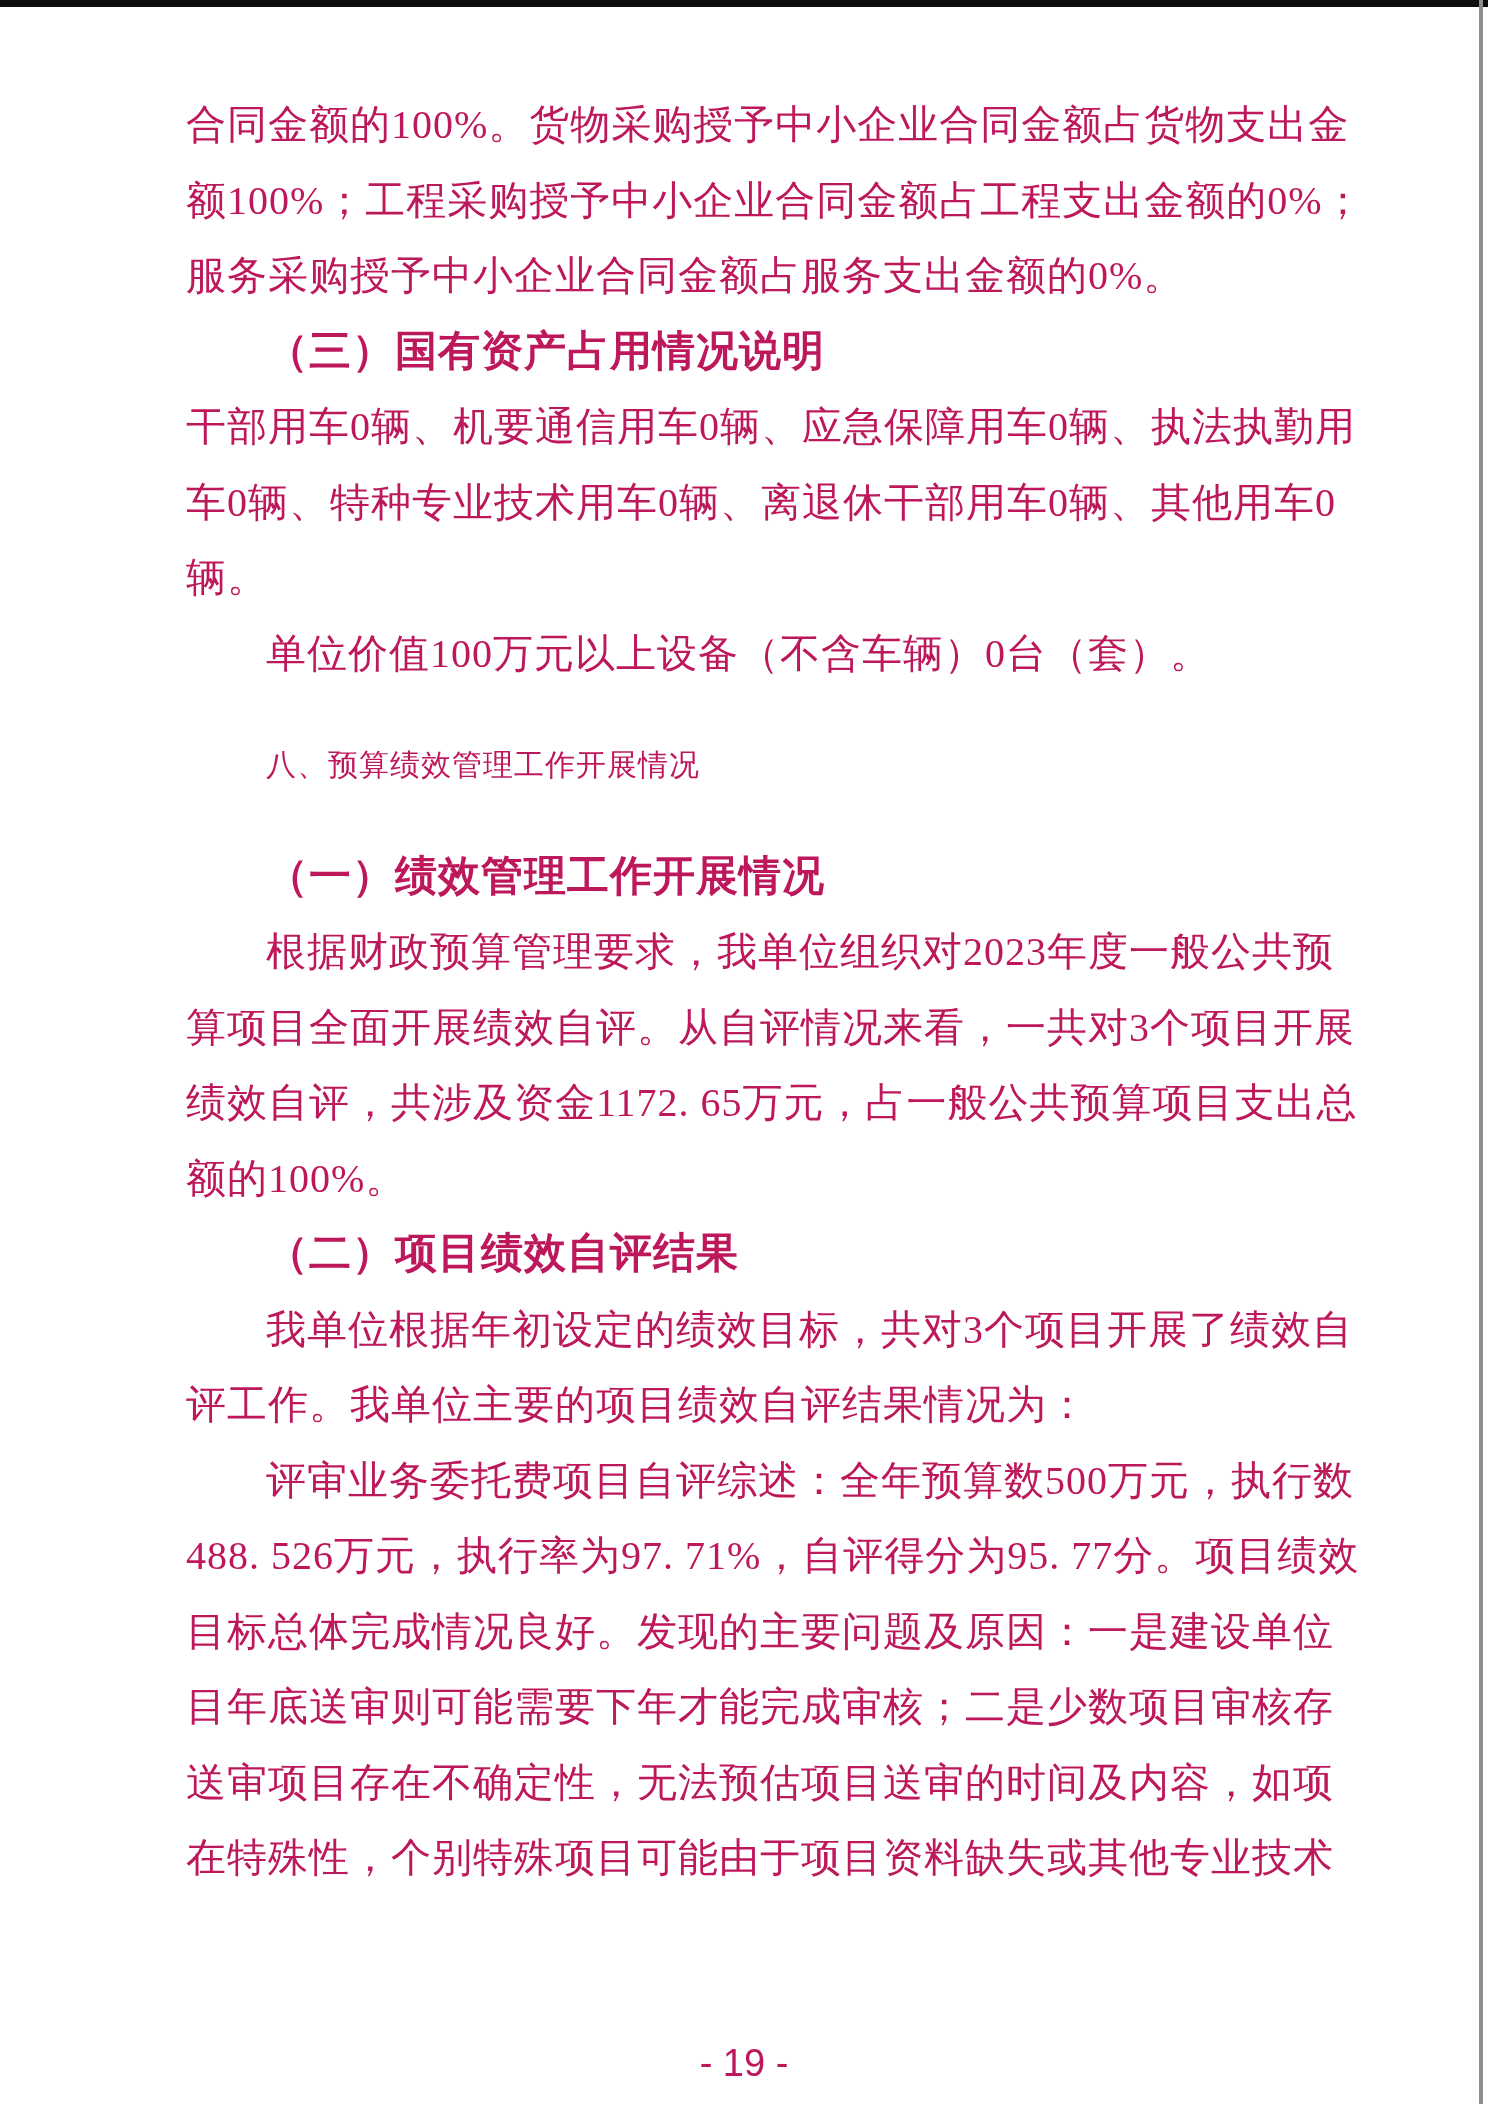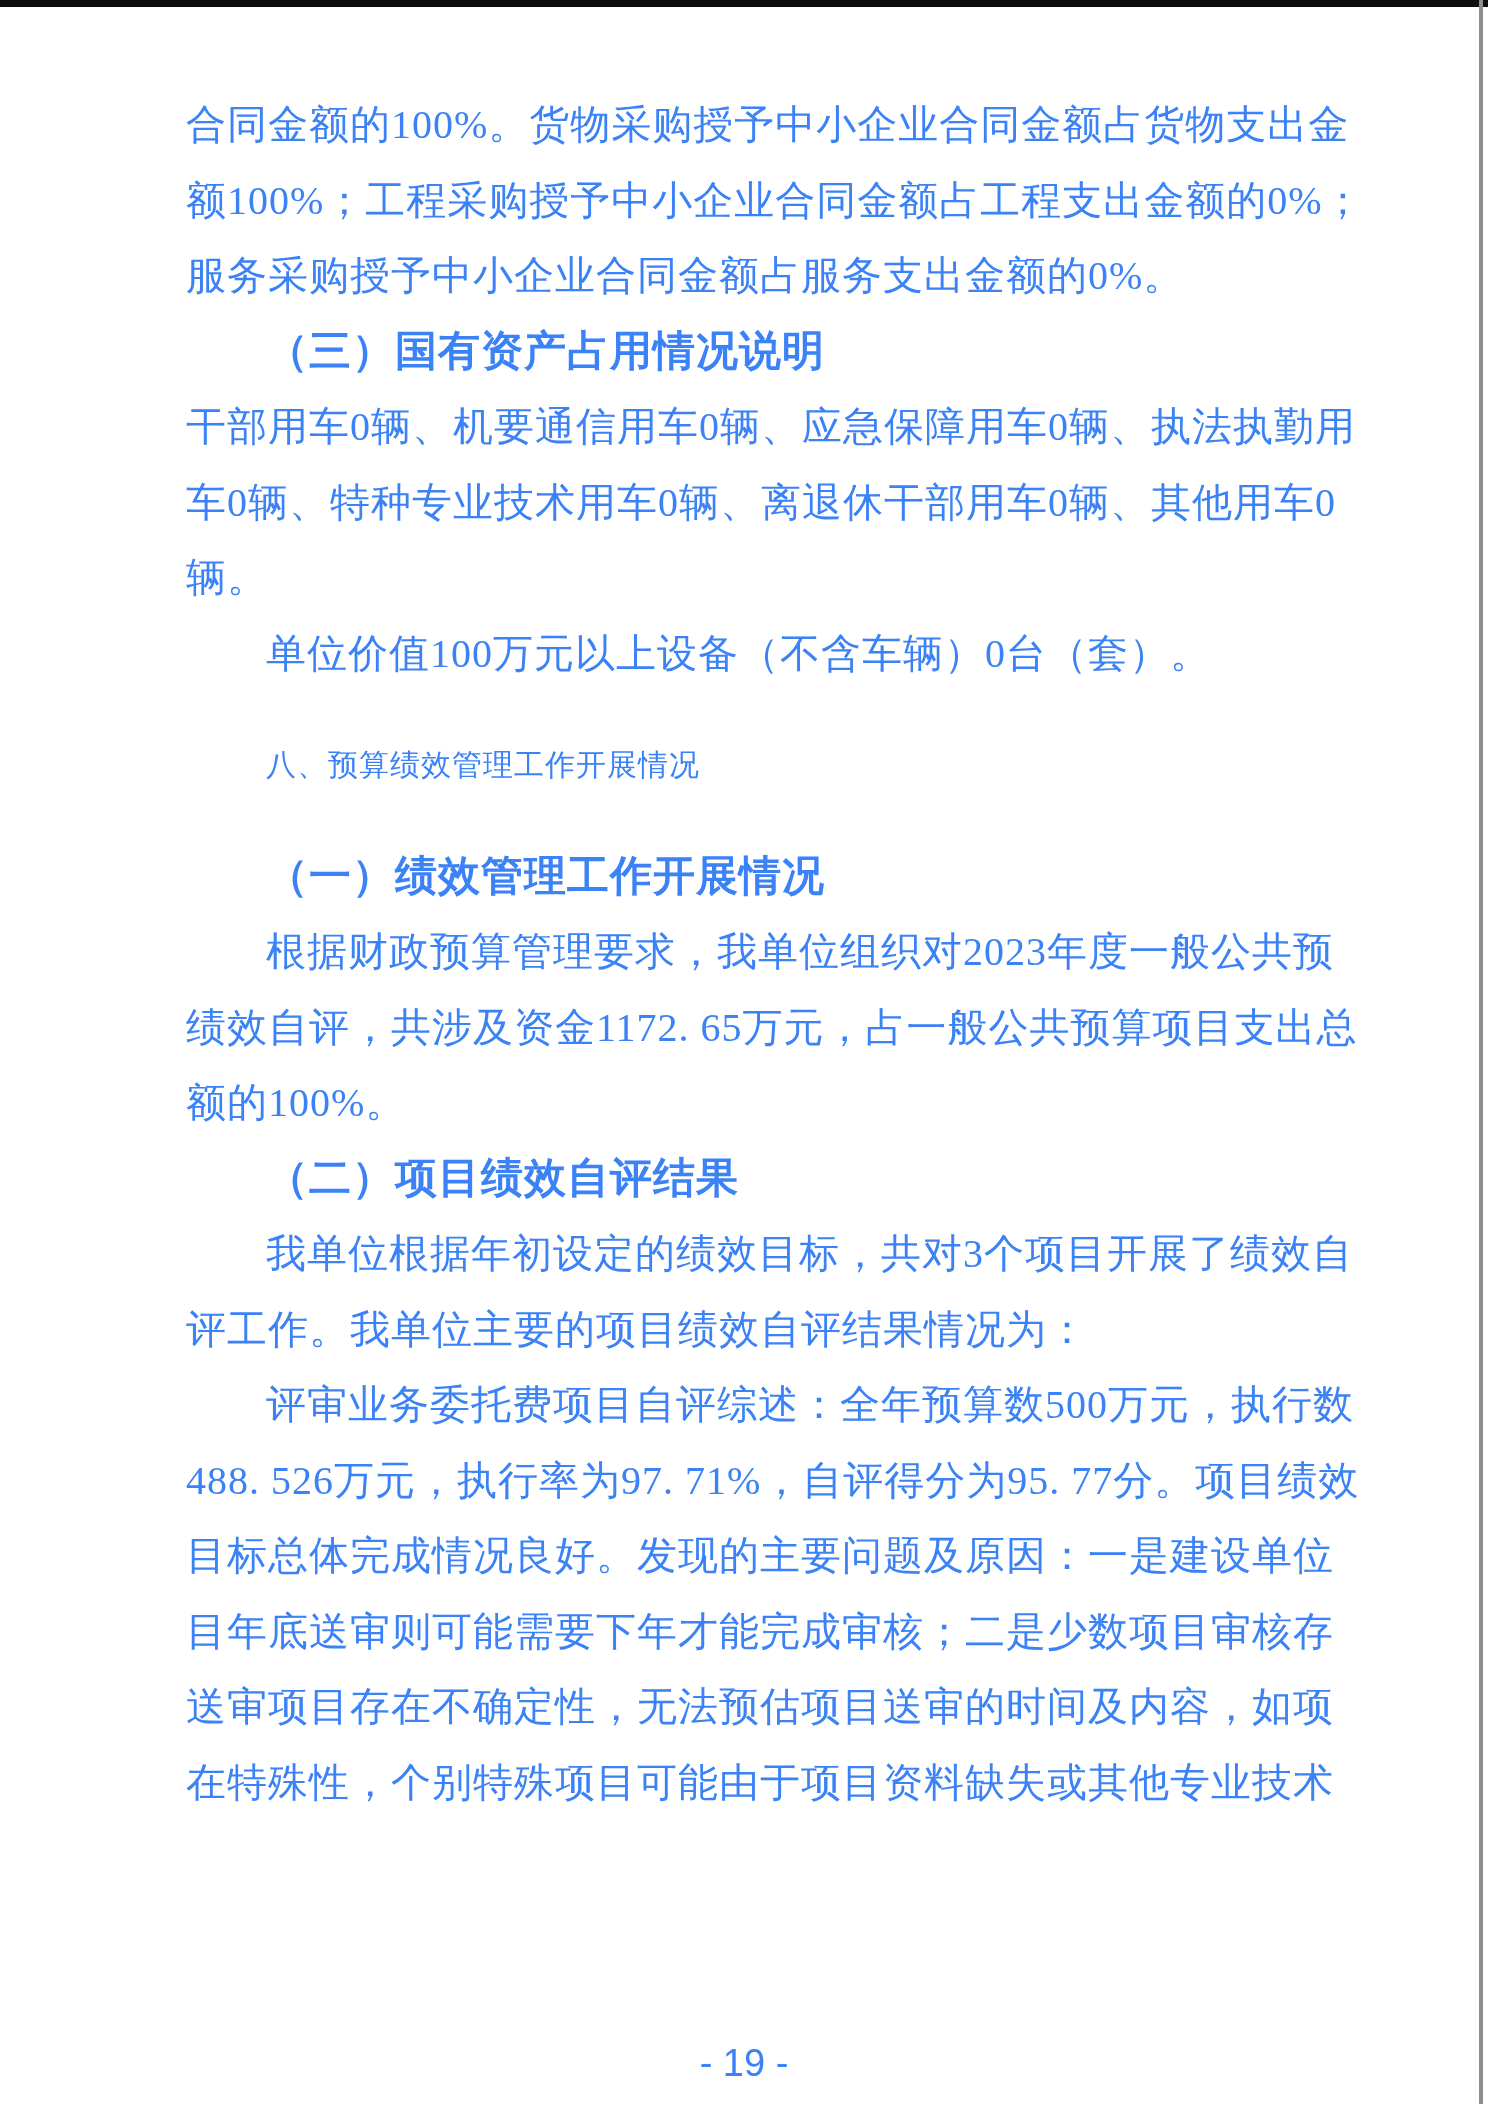--- a/index.html
+++ b/index.html
@@ -2,21 +2,21 @@
 <html lang="zh"><head>
 <meta charset="utf-8">
 <style>
   html, body { margin: 0; padding: 0; background: #ffffff; }
   .page {
     position: relative;
     width: 1488px;
     height: 2104px;
     background: #ffffff;
     overflow: hidden;
-    color: #3b82f6;
+    color: #be185d;
     font-family: "Liberation Serif", "DejaVu Serif", serif;
   }
   .top-edge {
     position: absolute;
     top: 0; left: 0;
     width: 100%; height: 7px;
     background: #0d0d0d;
   }
   .right-edge {
     position: absolute;
@@ -70,20 +70,21 @@
     <div class="line">车0辆、特种专业技术用车0辆、离退休干部用车0辆、其他用车0</div>
     <div class="line">辆。</div>
 
     <div class="line indent">单位价值100万元以上设备（不含车辆）0台（套）。</div>
 
     <div class="line sec indent">八、预算绩效管理工作开展情况</div>
 
     <div class="line h indent">（一）绩效管理工作开展情况</div>
 
     <div class="line indent">根据财政预算管理要求，我单位组织对2023年度一般公共预</div>
+    <div class="line">算项目全面开展绩效自评。从自评情况来看，一共对3个项目开展</div>
     <div class="line">绩效自评，共涉及资金1172. 65万元，占一般公共预算项目支出总</div>
     <div class="line">额的100%。</div>
 
     <div class="line h indent">（二）项目绩效自评结果</div>
 
     <div class="line indent">我单位根据年初设定的绩效目标，共对3个项目开展了绩效自</div>
     <div class="line">评工作。我单位主要的项目绩效自评结果情况为：</div>
 
     <div class="line indent">评审业务委托费项目自评综述：全年预算数500万元，执行数</div>
     <div class="line">488. 526万元，执行率为97. 71%，自评得分为95. 77分。项目绩效</div>

